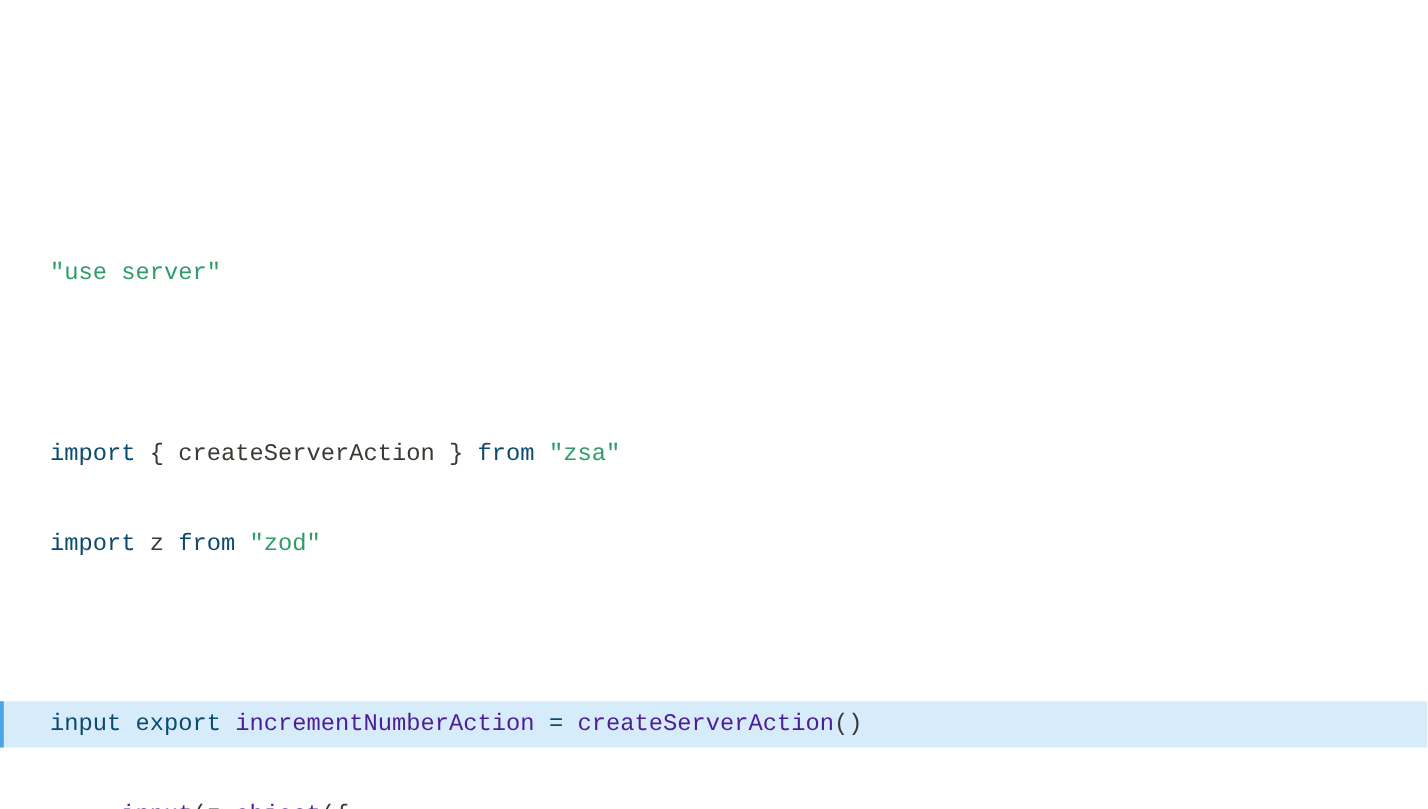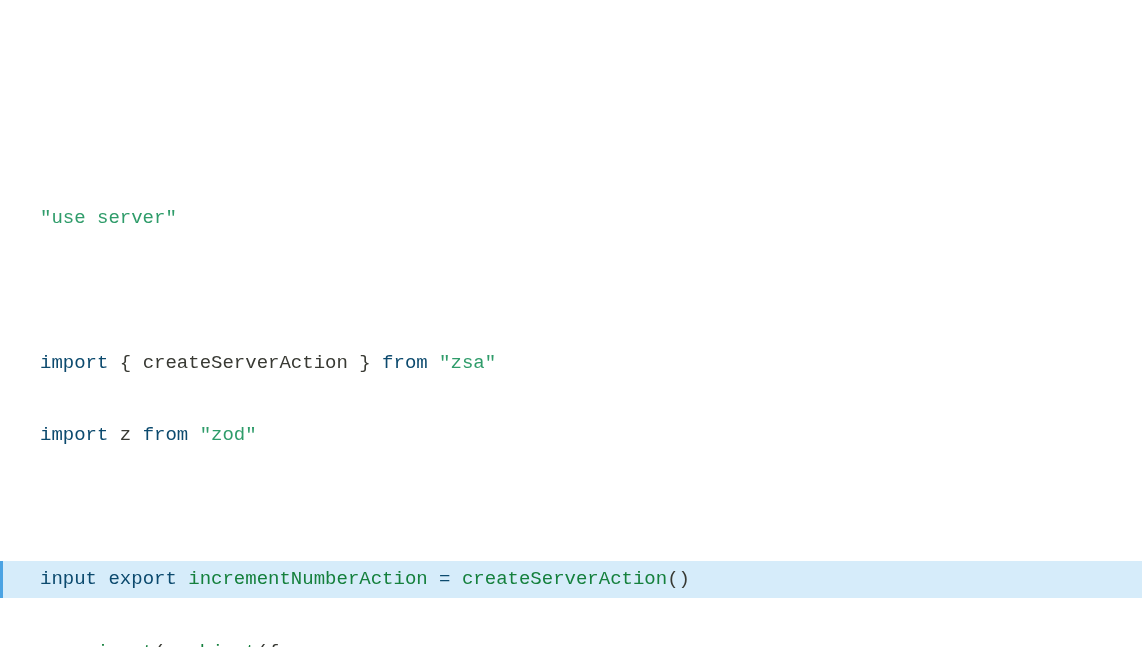--- a/index.html
+++ b/index.html
@@ -22,21 +22,21 @@
     }
     .line.highlighted {
       background: #d6ecfa;
       border-left: 3px solid #4ba3e3;
       padding-left: 37px;
     }
     .str { color: #2f9c6a; }
     .kw { color: #0c4a6e; }
     .punct { color: #393A34; }
     .ident { color: #393A34; }
-    .def { color: #15803d; }
+    .def { color: #4c1d95; }
   </style>
 </head>
 <body>
 
 
 
 <div>
 <div class="line"><span class="str">"use server"</span></div>
 <div class="line"> </div>
 <div class="line"><span class="kw">import</span><span class="punct"> { </span><span class="ident">createServerAction</span><span class="punct"> } </span><span class="kw">from</span><span> </span><span class="str">"zsa"</span></div>

